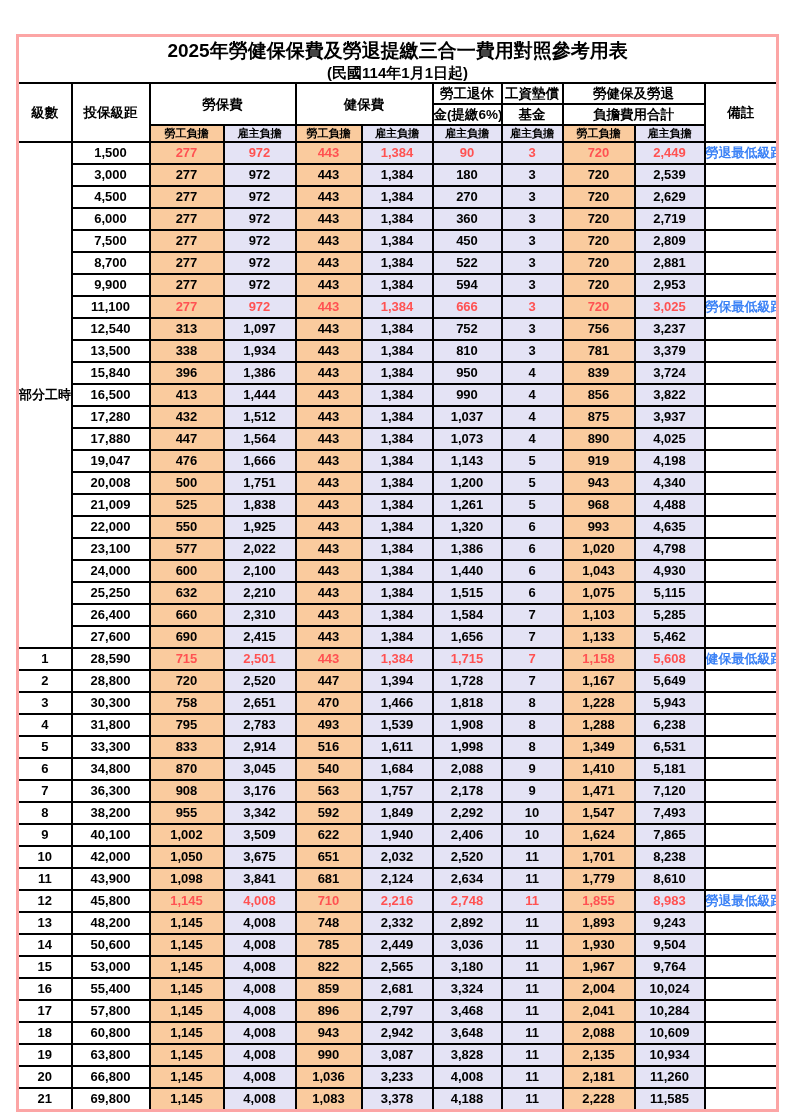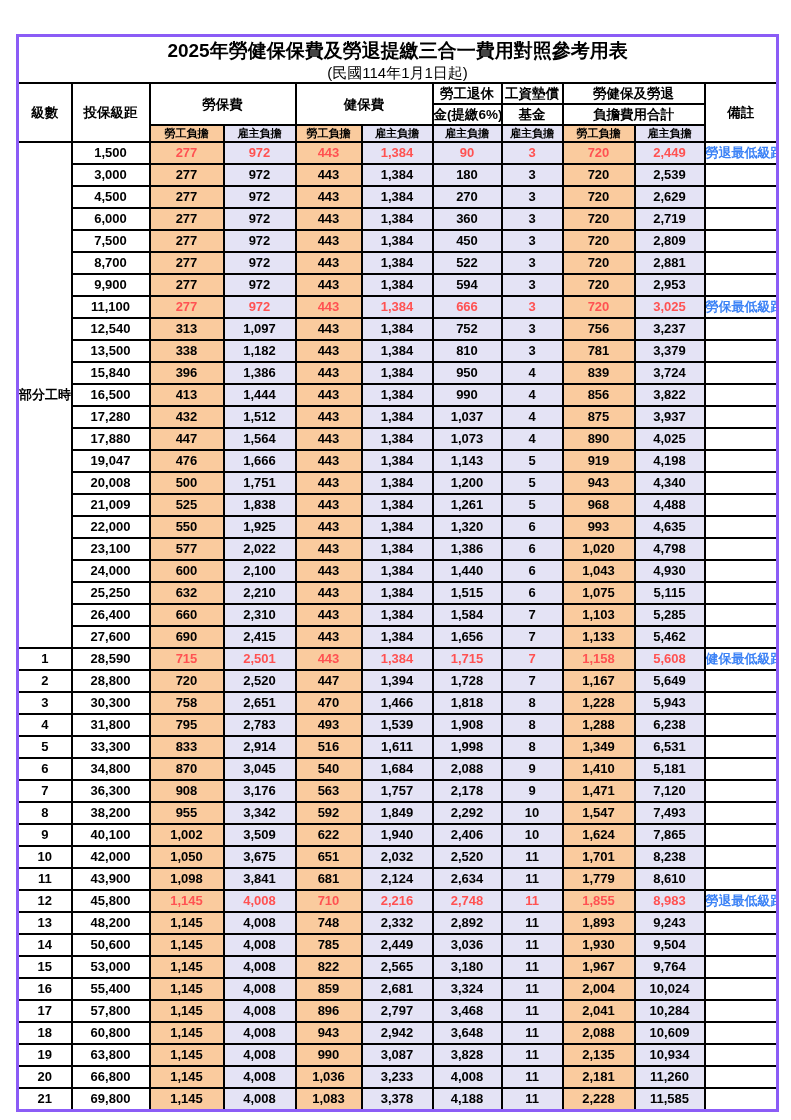--- a/index.html
+++ b/index.html
@@ -7,35 +7,35 @@
     background: #ffffff;
     width: 791px; height: 1120px;
     font-family: "Liberation Sans", "DejaVu Sans", sans-serif;
   }
   .page { width: 791px; height: 1120px; position: relative; }
   table.ref-table {
     border-collapse: collapse;
     table-layout: fixed;
     width: 760px;
     margin: 34px 8px 0 16px;
-    border: 3px solid #8b5cf6;
+    border: 3px solid #fca5a5;
   }
   td, th {
     border: 2px solid #000;
     padding: 0;
     text-align: center;
     vertical-align: middle;
     overflow: hidden;
     white-space: nowrap;
     background: #ffffff;
     color: #000;
   }
   .title-cell { height: 45px; }
   .title    { font-size: 19px; font-weight: bold; line-height: 25px; }
-  .subtitle { font-size: 15px; font-weight: normal; line-height: 19px; }
+  .subtitle { font-size: 15px; font-weight: bold; line-height: 19px; }
   tr.hrow1 th, tr.hrow2 th { height: 19px; font-size: 13.5px; font-weight: bold; line-height: 19px; }
   tr.hrow3 th { height: 15px; font-size: 11px; font-weight: bold; line-height: 15px; }
   tbody.data td { height: 20px; font-size: 13px; font-weight: bold; line-height: 20px; }
   td.sal { font-size: 13.5px; }
   td.lvl { font-size: 13px; }
   td.merged { font-size: 12.5px; }
   .oc { background: #FACB9E; }
   .lc { background: #E4E3F5; }
   td.note { font-size: 9.5px; color: #3b82f6; font-weight: bold; letter-spacing: 0; }
   tr.red td.val { color: #FF5252; }
@@ -197,21 +197,21 @@
           <td class="lc val">1,384</td>
           <td class="lc val">752</td>
           <td class="lc val">3</td>
           <td class="oc val">756</td>
           <td class="lc val">3,237</td>
           <td class="note"></td>
         </tr>
         <tr>
           <td class="sal">13,500</td>
           <td class="oc val">338</td>
-          <td class="lc val">1,182</td>
+          <td class="lc val">1,934</td>
           <td class="oc val">443</td>
           <td class="lc val">1,384</td>
           <td class="lc val">810</td>
           <td class="lc val">3</td>
           <td class="oc val">781</td>
           <td class="lc val">3,379</td>
           <td class="note"></td>
         </tr>
         <tr>
           <td class="sal">15,840</td>

